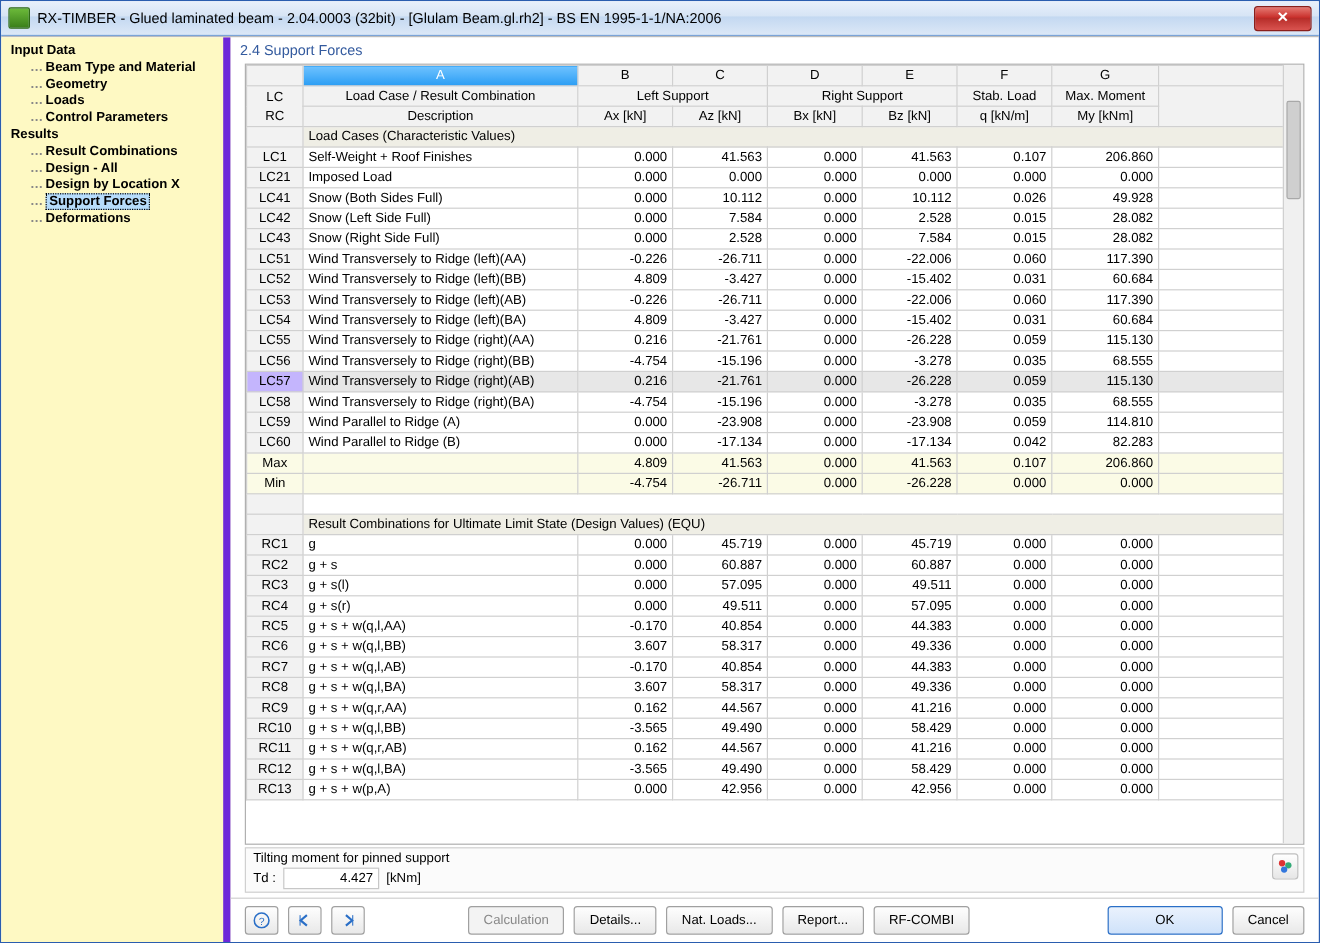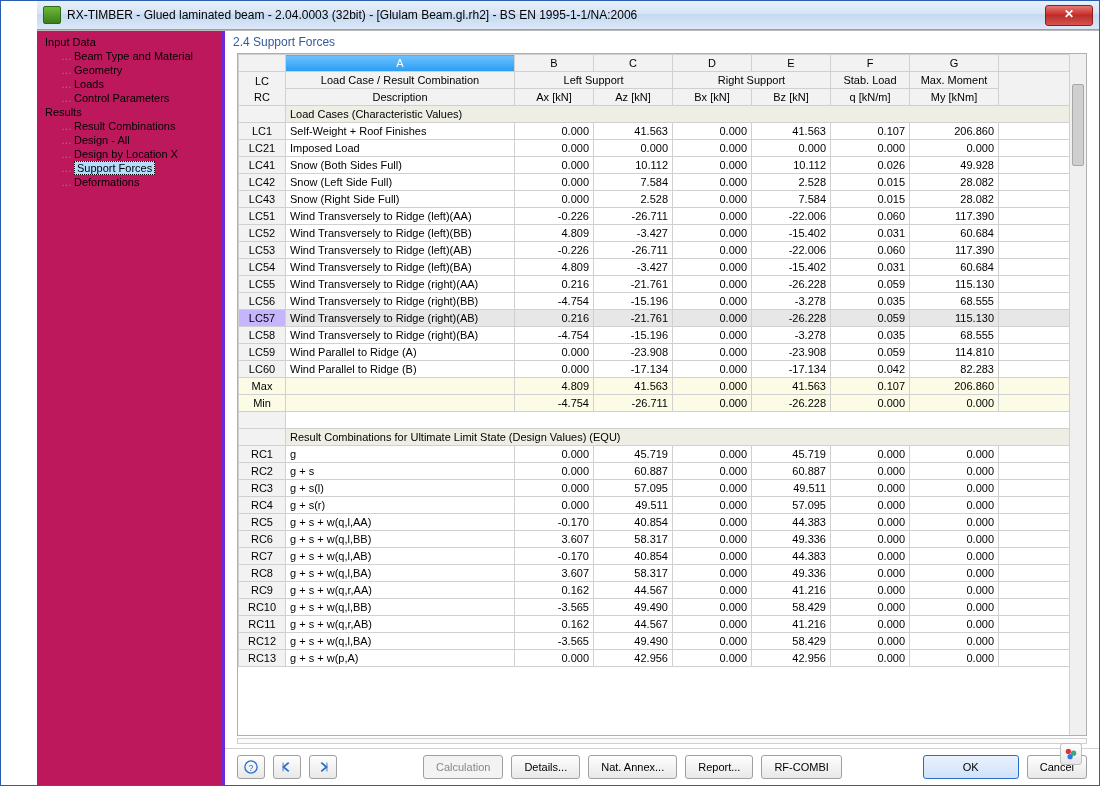--- a/index.html
+++ b/index.html
@@ -13,21 +13,20 @@
   }
   
   .window {
     width: 1100px;
     height: 786px;
     border: 1px solid #2a5daf;
     box-sizing: border-box;
     display: flex;
     flex-direction: column;
     background: #fff;
-    padding-left: 36px;
   }
   .titlebar {
     height: 28px;
     background: linear-gradient(to bottom, #e8f0fb 0%, #d6e4f5 45%, #c3d8f1 46%, #dce8f7 100%);
     border-bottom: 1px solid #7ba4d8;
     display: flex;
     align-items: center;
     padding: 0 6px 0 6px;
     font-size: 12px;
     color: #000;
@@ -64,24 +63,25 @@
   .menubar span { cursor:pointer; }
   .sep-line { border-bottom:1px solid #bbb; }
   
   .body {
     flex: 1;
     display: flex;
     overflow: hidden;
   }
   .sidebar {
     width: 185px;
-    border-right: 3px solid #6d28d9;
-    background: #be185d;
+    border-right: 6px solid #6d28d9;
+    background: #fef9c3;
     padding: 4px 0;
     overflow:auto;
+    font-weight:bold;
   }
   .tree-node {
     padding: 1px 4px 1px 8px;
     white-space: nowrap;
     cursor:pointer;
   }
   .tree-child { padding-left: 24px; }
   .tree-child::before { content:"…"; color:#888; margin-right:2px; }
   .tree-node.selected span.lbl {
     background:#b6dcfb;
@@ -629,20 +629,28 @@
                 <td></td>
               </tr>
             </tbody>
           </table>
         <div class="v-scroll-hint">
             <div class="thumb"></div>
           </div>
       </div>
 
       <div class="summary">
+        <div class="block">
+          <div class="label-tl">Tilting moment for pinned support</div>
+          <div class="valrow">
+            <span>Td :</span>
+            <input value="4.427" style="">
+            <span>[kNm]</span>
+          </div>
+        </div>
         <div class="icon-right">
           <svg viewBox="0 0 16 16">
               <circle cx="5" cy="5" r="3" fill="#d33"></circle>
               <circle cx="11" cy="7" r="3" fill="#3a7"></circle>
               <circle cx="7" cy="11" r="3" fill="#37d"></circle>
             </svg>
         </div>
       </div>
 
       <div class="footer">
@@ -660,21 +668,21 @@
         </div>
         <div class="iconbtn">
           <svg viewBox="0 0 16 16">
               <path d="M6 3 L12 8 L6 13" fill="none" stroke="#2a6fc7" stroke-width="2"></path>
               <rect x="12" y="3" width="1" height="10" fill="#2a6fc7"></rect>
             </svg>
         </div>
         <div style="width:70px;"></div>
         <div class="btn disabled">Calculation</div>
         <div class="btn">Details...</div>
-        <div class="btn">Nat. Annex...</div>
+        <div class="btn">Nat. Loads...</div>
         <div class="btn">Report...</div>
         <div class="btn">RF-COMBI</div>
         <div class="spacer"></div>
         <div class="btn primary">OK</div>
         <div class="btn">Cancel</div>
       </div>
     </div>
   </div>
 </div>
 

